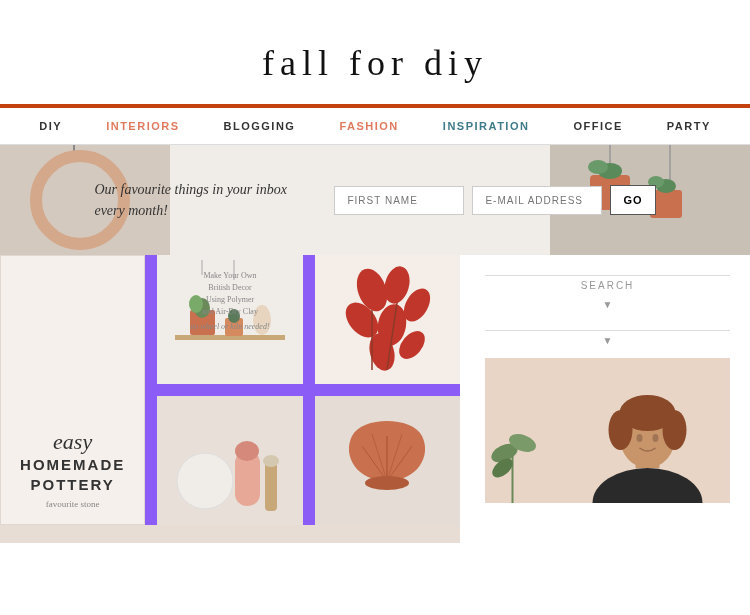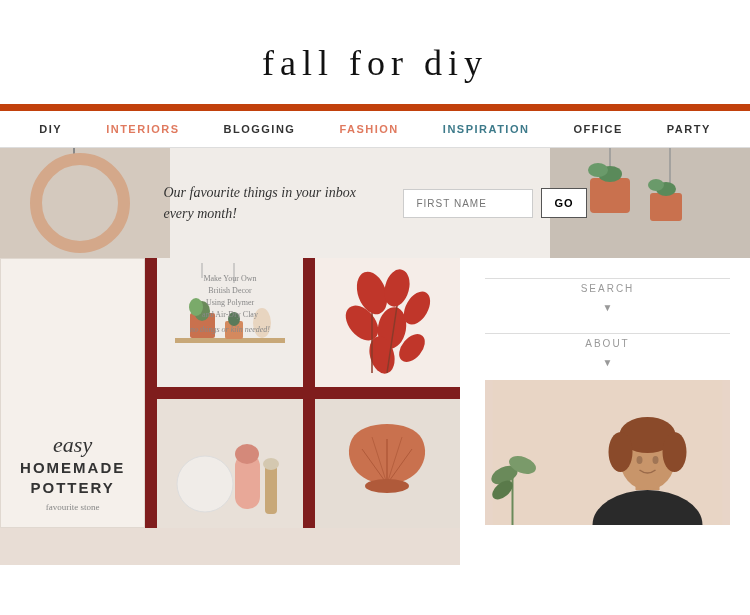--- a/index.html
+++ b/index.html
@@ -13,21 +13,21 @@
     .site-title {
       font-family: Georgia, serif;
       font-size: 36px;
       font-weight: normal;
       letter-spacing: 6px;
       color: #111;
     }
 
     
     .main-nav {
-      border-top: 7px solid #c2410c;
+      border-top: 4px solid #c2410c;
       border-bottom: 1px solid #ddd;
       display: flex;
       justify-content: center;
       align-items: center;
       padding: 12px 0;
       gap: 0;
     }
     .nav-item {
       font-family: Arial, sans-serif;
       font-size: 11px;
@@ -146,21 +146,21 @@
       position: relative;
     }
     
     .pottery-collage {
       width: 100%;
       height: 270px;
       display: grid;
       grid-template-columns: 1fr 1fr 1fr;
       grid-template-rows: 1fr 1fr;
       gap: 12px;
-      background: #7f1d1d;
+      background: #8b5cf6;
     }
     .collage-cell {
       overflow: hidden;
       display: flex;
       align-items: center;
       justify-content: center;
       font-size: 10px;
     }
     .cell-book {
       grid-row: 1 / 3;
@@ -269,20 +269,21 @@
 
   <div class="banner-image-left">
     <div class="hook-line"></div>
     <div class="ring-shape"></div>
   </div>
 
   <p class="banner-text">Our favourite things in your inbox every month!</p>
 
   <div class="banner-form">
     <input type="text" class="banner-input-name" placeholder="FIRST NAME" style="">
+    <input type="email" class="banner-input-email" placeholder="E-MAIL ADDRESS" style="">
     <button class="banner-submit">GO</button>
   </div>
 
   <div class="banner-image-right">
     <svg width="200" height="110" viewBox="0 0 200 110">
 
       <line x1="60" y1="0" x2="60" y2="30" stroke="#999" stroke-width="1.5"></line>
       <line x1="120" y1="0" x2="120" y2="45" stroke="#999" stroke-width="1.5"></line>
 
       <rect x="40" y="30" width="40" height="35" rx="4" fill="#c9714e"></rect>
@@ -300,21 +301,21 @@
 
 <div class="main-content">
 
   <div class="article-image">
     <div class="pottery-collage">
 
       <div class="collage-cell cell-book">
 
         <div style="position:absolute;top:15px;left:8px;right:8px;text-align:center;">
           <div style="font-size:8px;color:#888;line-height:1.5;">Make Your Own<br>British Decor<br>Using Polymer<br>and Air-Dry Clay</div>
-          <div style="font-size:8px;color:#888;margin-top:4px;font-style:italic;">no things or kiln needed!</div>
+          <div style="font-size:8px;color:#888;margin-top:4px;font-style:italic;">no wheel or kiln needed!</div>
         </div>
         <div style="font-family:Georgia,serif;font-size:22px;font-style:italic;color:#333;">easy</div>
         <div style="font-family:Arial,sans-serif;font-size:15px;font-weight:bold;color:#333;letter-spacing:2px;text-align:center;line-height:1.3;">HOMEMADE<br>POTTERY</div>
         <div style="font-size:9px;color:#888;margin-top:5px;">favourite stone</div>
       </div>
 
       <div class="collage-cell cell-shelf">
         <svg width="120" height="120" viewBox="0 0 120 120">
 
           <rect x="5" y="75" width="110" height="5" fill="#c8a878"></rect>
@@ -382,21 +383,20 @@
   <div class="sidebar">
 
     <div class="sidebar-section">
       <hr class="sidebar-divider">
       <div class="sidebar-heading">SEARCH</div>
       <div class="sidebar-arrow">▼</div>
     </div>
 
     <div class="sidebar-section about-section">
       <hr class="sidebar-divider">
-      <div class="sidebar-heading">ABOUT</div>
       <div class="sidebar-arrow">▼</div>
       <div class="about-image">
         <svg width="100%" height="145" viewBox="0 0 230 145">
 
           <rect width="230" height="145" fill="#e8d5c5"></rect>
 
           <line x1="20" y1="145" x2="20" y2="80" stroke="#6a8a5a" stroke-width="2"></line>
           <ellipse cx="12" cy="95" rx="14" ry="8" fill="#6a8a5a" transform="rotate(-25,12,95)"></ellipse>
           <ellipse cx="30" cy="85" rx="14" ry="8" fill="#7a9a6a" transform="rotate(20,30,85)"></ellipse>
           <ellipse cx="10" cy="110" rx="12" ry="7" fill="#5a7a4a" transform="rotate(-40,10,110)"></ellipse>

